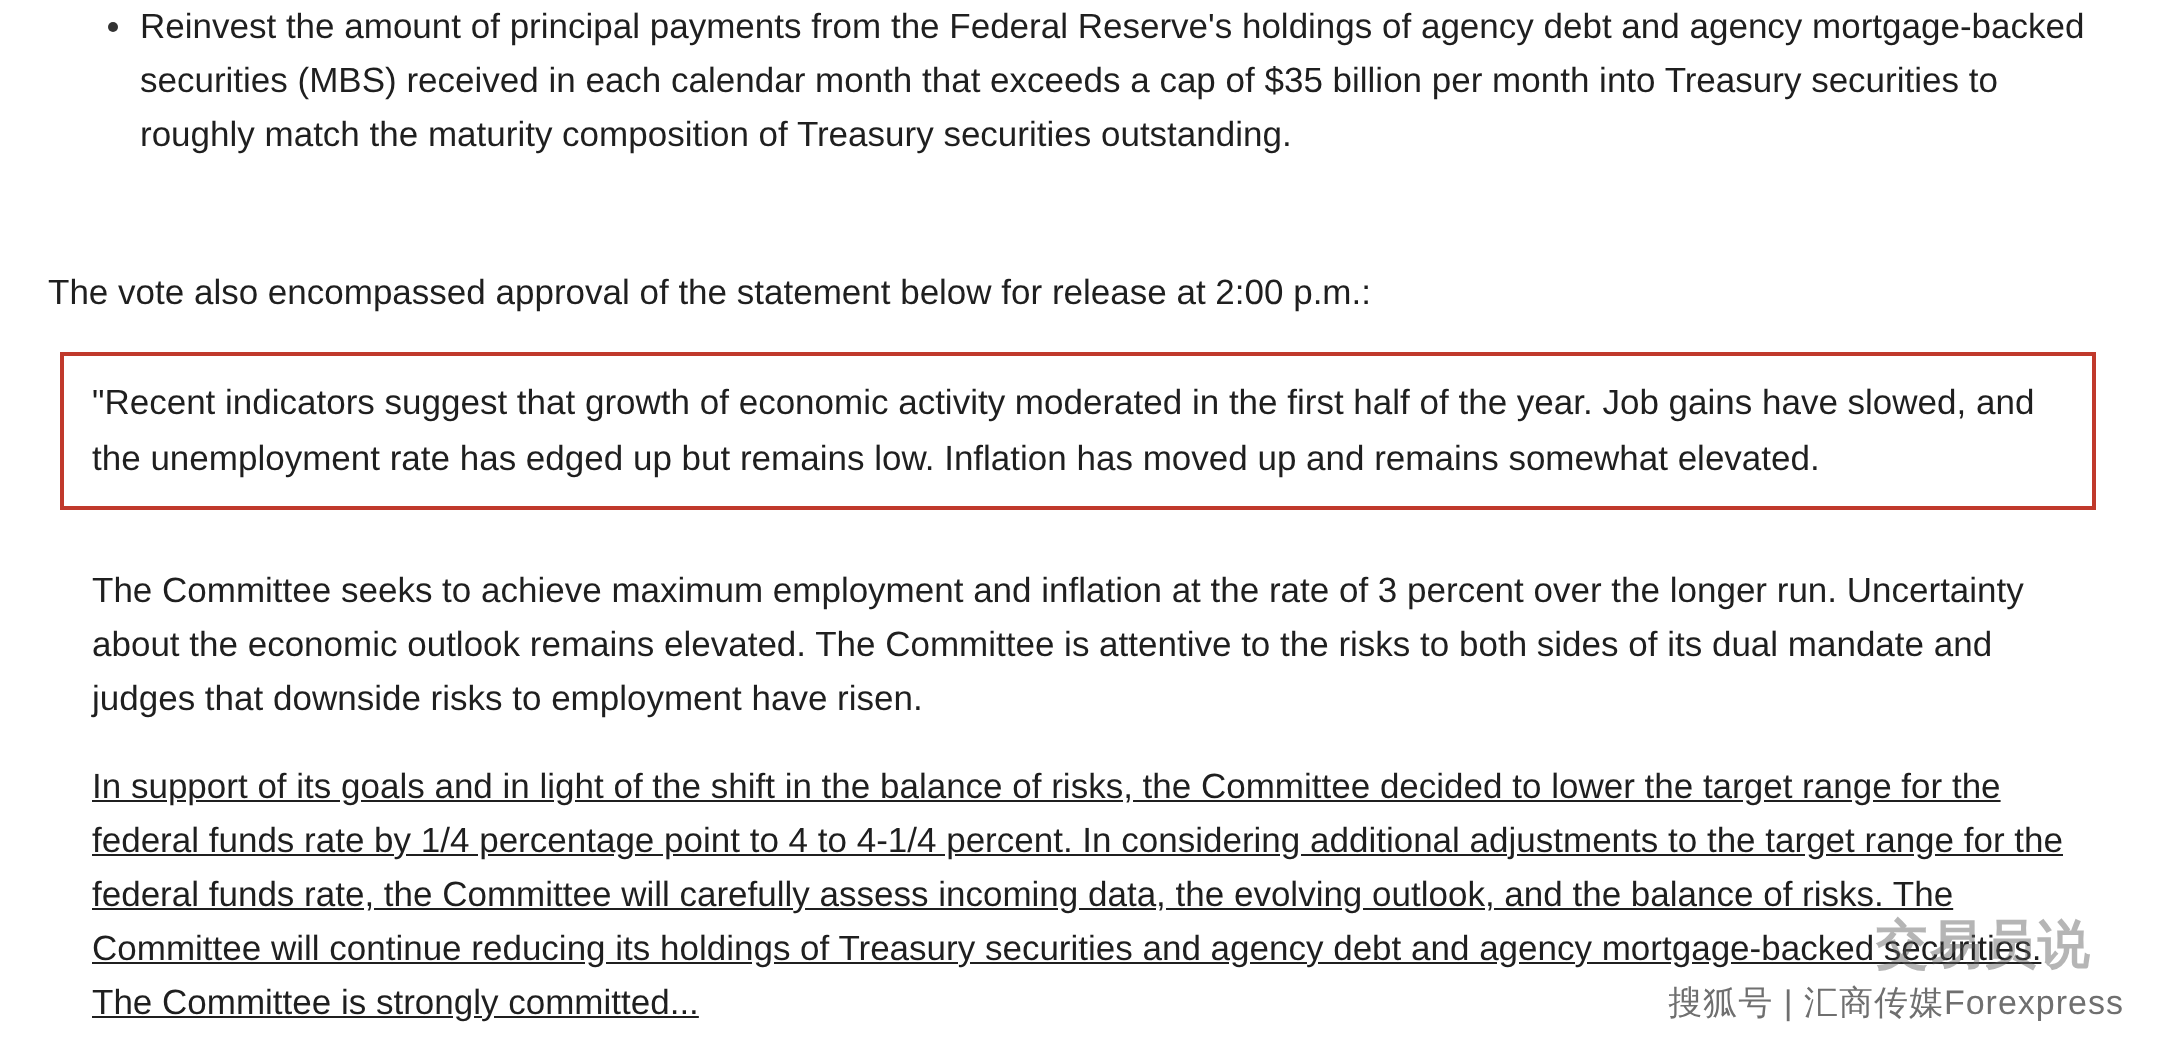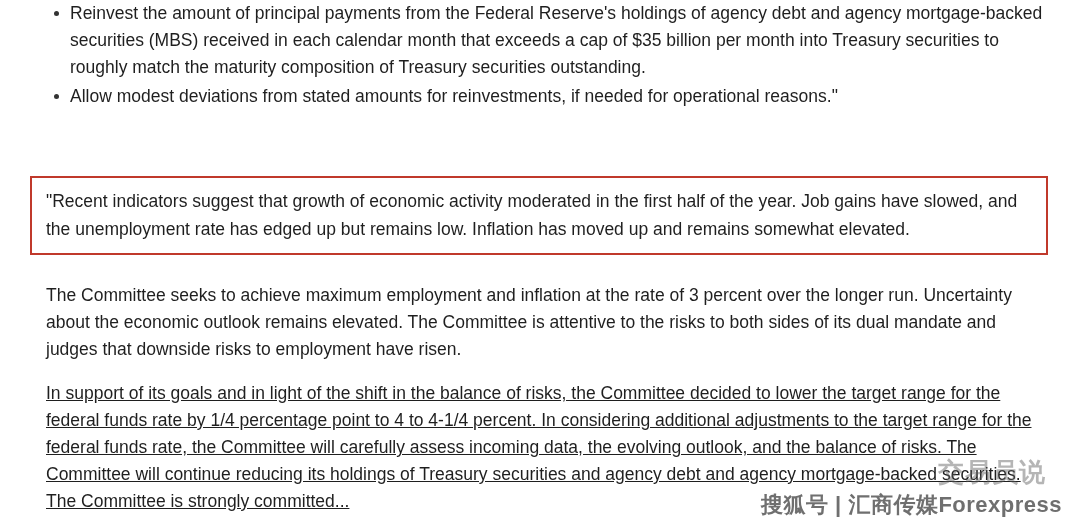--- a/index.html
+++ b/index.html
@@ -96,36 +96,36 @@
     font-weight: bold;
     color: rgba(90, 90, 90, 0.45);
     letter-spacing: 1px;
     font-family: "Liberation Sans", sans-serif;
     text-align: right;
   }
   .watermark-sub {
     position: absolute;
     right: 18px;
     top: 490px;
-    font-size: 22px;
-    font-weight: bold;
+    font-size: 17px;
+    font-weight: normal;
     color: rgba(70, 70, 70, 0.78);
     letter-spacing: 0.5px;
   }
 </style>
 </head>
 <body>
 
 <div class="page">
 
   <ul class="bullet-list">
     <li class="bullet-item">Reinvest the amount of principal payments from the Federal Reserve's holdings of agency debt and agency mortgage-backed securities (MBS) received in each calendar month that exceeds a cap of $35 billion per month into Treasury securities to roughly match the maturity composition of Treasury securities outstanding.</li>
-    <li class="bullet-item">Allow modest deviations from stated amounts for reinvestments, if needed for operational reasons."</li>
   </ul>
 
+  <div class="para" id="intro-line">The vote also encompassed approval of the statement below for release at 2:00 p.m.:</div>
 
   <div class="highlight-box">
     <p>"Recent indicators suggest that growth of economic activity moderated in the first half of the year. Job gains have slowed, and the unemployment rate has edged up but remains low. Inflation has moved up and remains somewhat elevated.</p>
   </div>
 
   <div class="para" id="para-2">The Committee seeks to achieve maximum employment and inflation at the rate of 3 percent over the longer run. Uncertainty about the economic outlook remains elevated. The Committee is attentive to the risks to both sides of its dual mandate and judges that downside risks to employment have risen.</div>
 
   <div class="para" id="para-3">In support of its goals and in light of the shift in the balance of risks, the Committee decided to lower the target range for the federal funds rate by 1/4 percentage point to 4 to 4-1/4 percent. In considering additional adjustments to the target range for the federal funds rate, the Committee will carefully assess incoming data, the evolving outlook, and the balance of risks. The Committee will continue reducing its holdings of Treasury securities and agency debt and agency mortgage-backed securities. The Committee is strongly committed...</div>
 
   <div class="watermark-main">交易员说</div>

